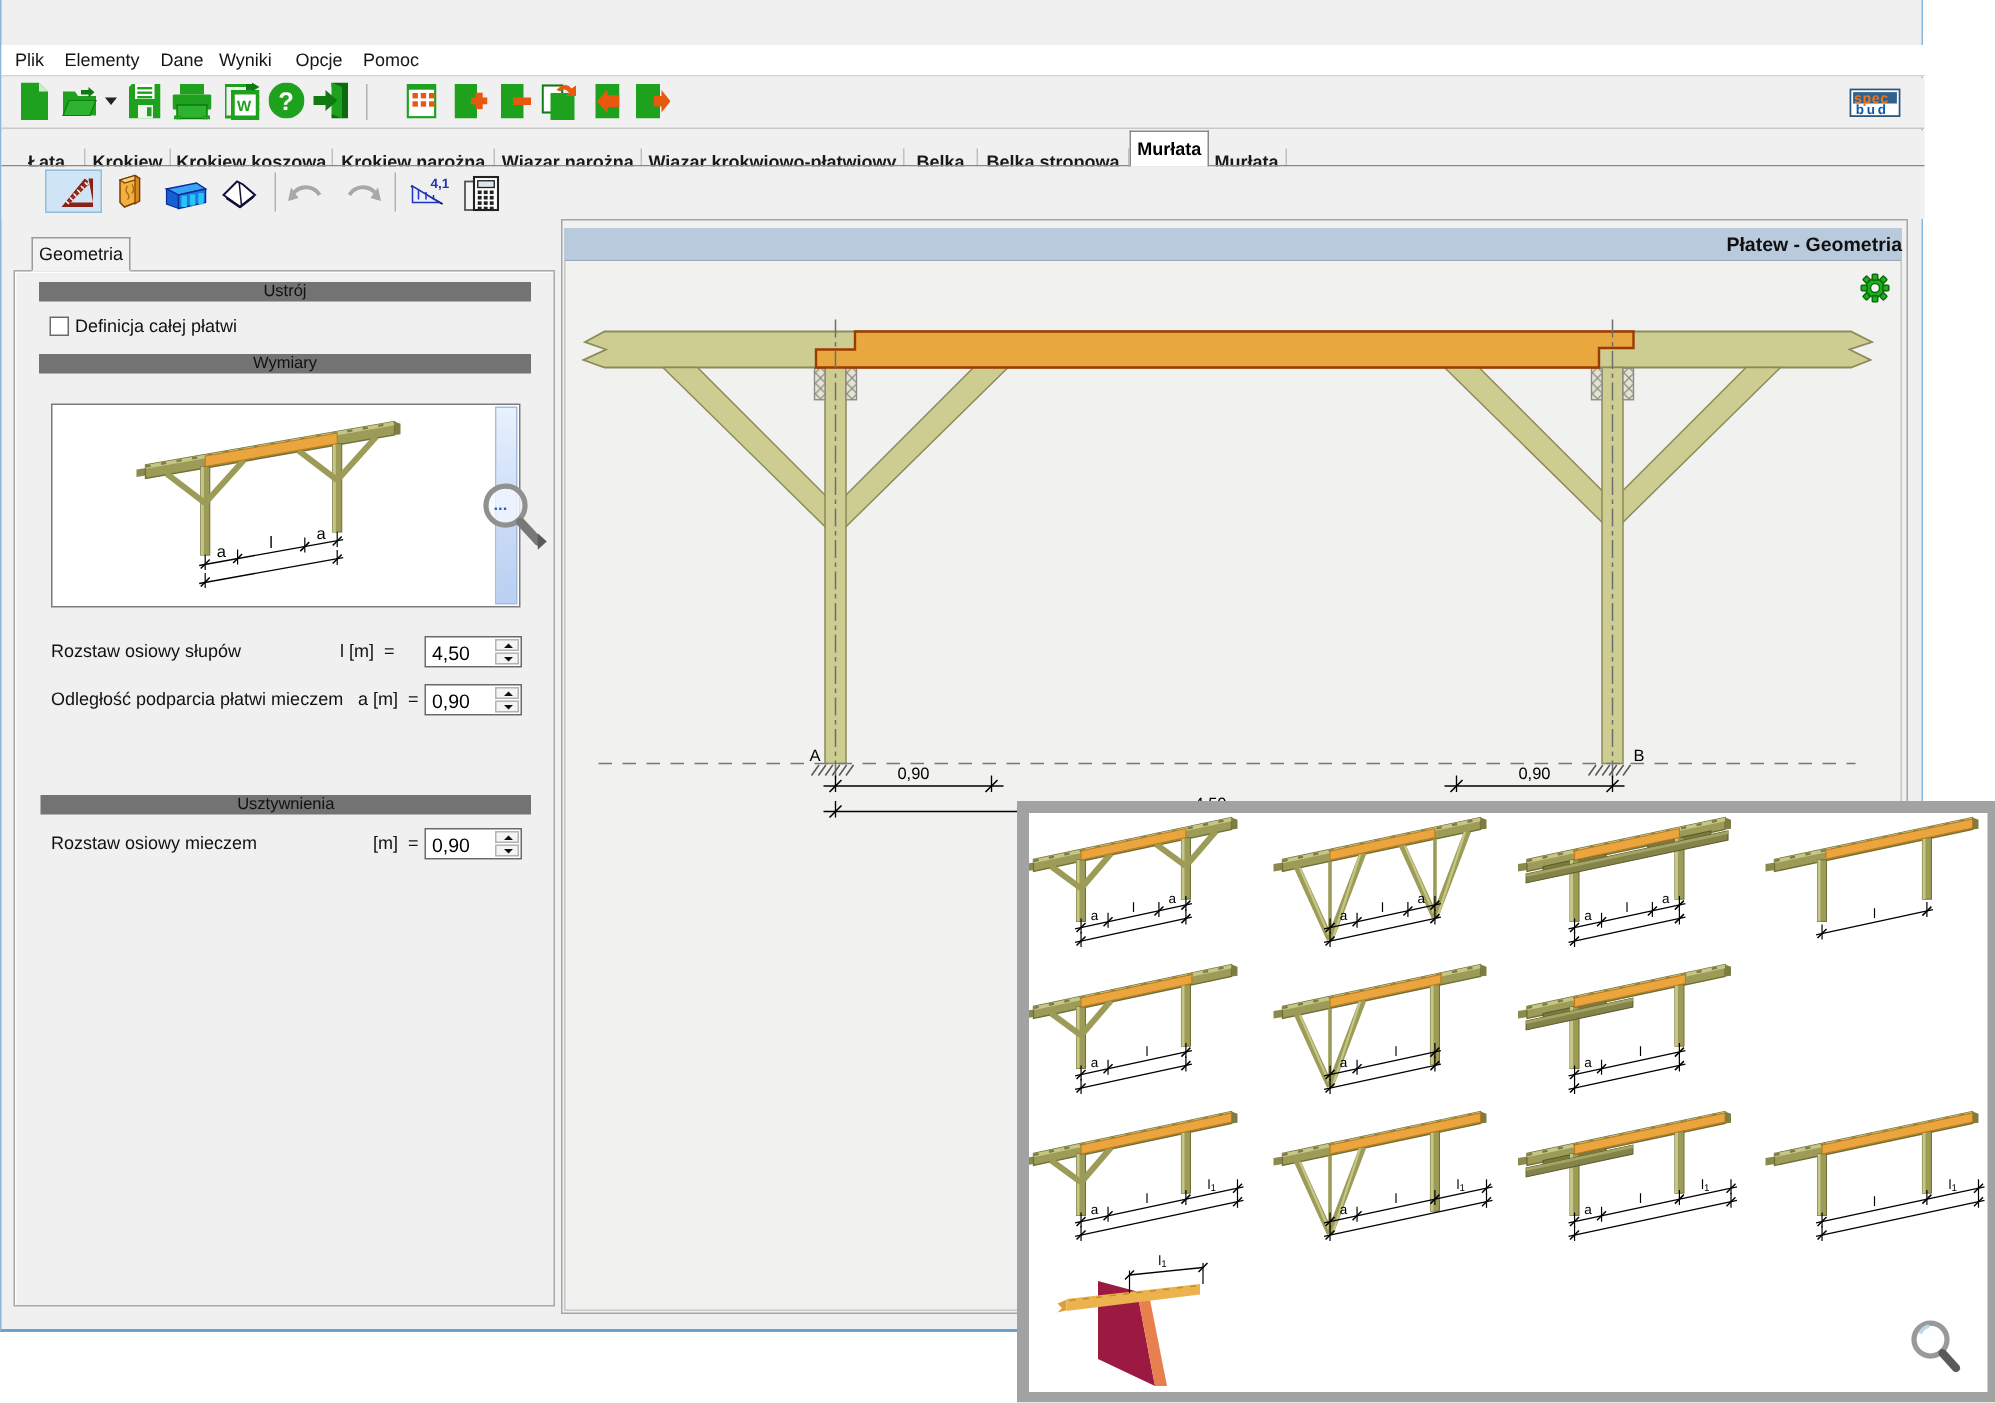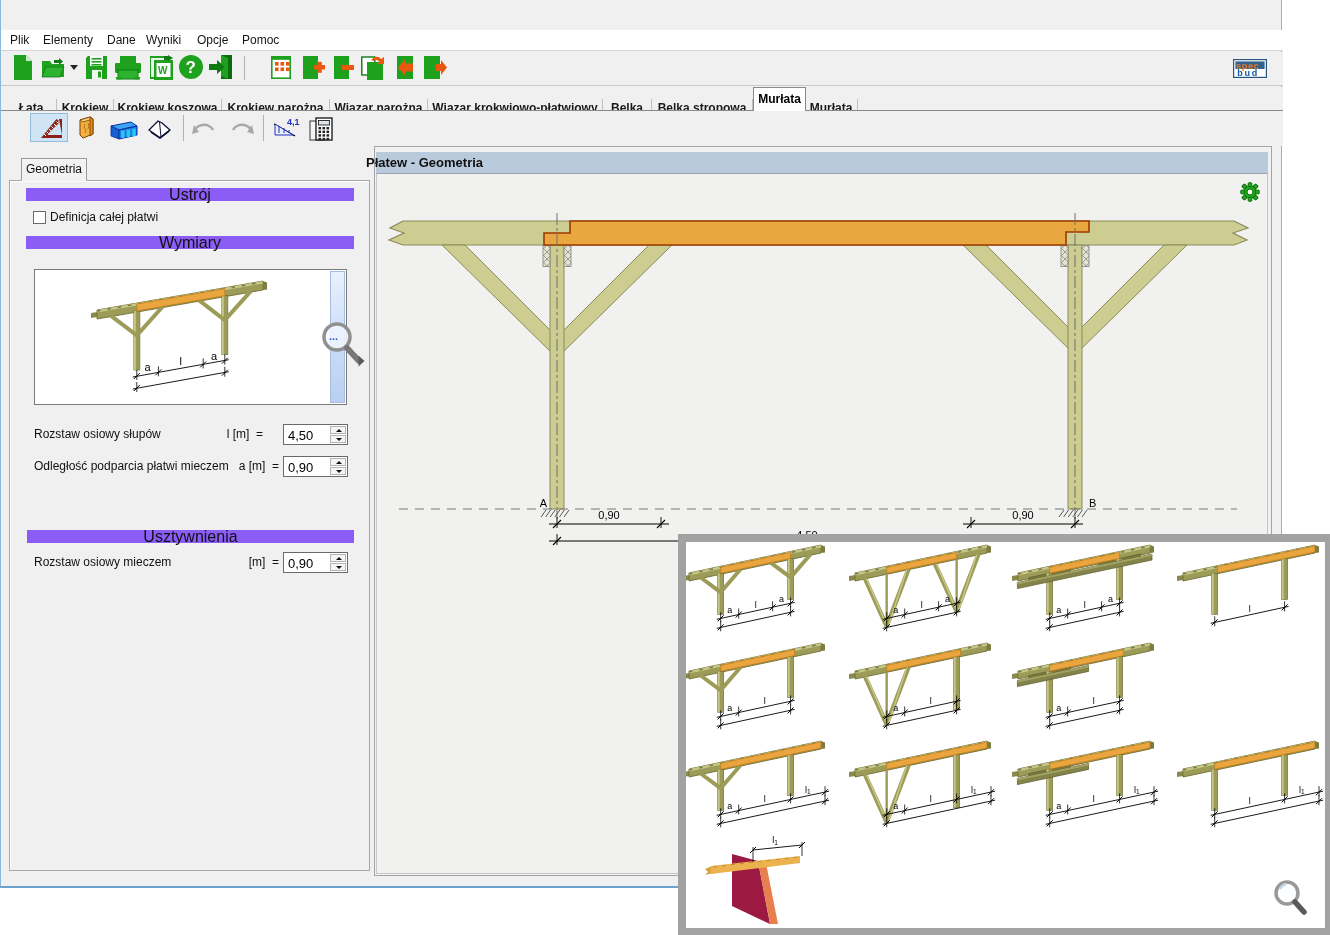--- a/index.html
+++ b/index.html
@@ -11,35 +11,35 @@
 #menubar{position:absolute;left:0;top:30px;width:1282px;height:21px;background:#fff;border-bottom:1px solid #d4d4d4;font-size:12px;color:#151515}
 #menubar span{position:absolute;top:3px}
 #toolbar1{position:absolute;left:0;top:52px;width:1282px;height:34px;background:#f0f0f0;border-bottom:1px solid #c9c9c9}
 #tabbar{position:absolute;left:0;top:87px;width:1282px;height:24px;background:#f0f0f0}
 #tabline{position:absolute;left:0;top:110px;width:1282px;height:1px;background:#898989}
 .tab{position:absolute;top:12px;height:20px;font-size:12px;font-weight:bold;color:#1a1a1a;text-align:center;line-height:18px;border-right:1px solid #c0c0c0}
 .tabsel{position:absolute;left:752px;top:0px;width:53px;height:24px;background:#fff;border:1px solid #898989;border-bottom:none;z-index:3;font-size:12px;font-weight:bold;text-align:center;line-height:22px}
 #toolbar2{position:absolute;left:0;top:111px;width:1282px;height:35px;background:#f0f0f0}
 .tsep{position:absolute;width:1px;background:#b2b2b2}
 #selbox{position:absolute;left:29px;top:113px;width:38px;height:29px;background:#cfe5f5;border:1px solid #94bdd9}
-.hdrbar{position:absolute;background:#8b5cf6;font-size:16px;color:#111;text-align:center}
+.hdrbar{position:absolute;background:#737373;font-size:11px;color:#111;text-align:center}
 #lpanel{position:absolute;left:8px;top:180px;width:361px;height:691px;border:1px solid #a8a8a8;box-shadow:inset 1px 1px 0 #fdfdfd;background:#f0f0f0}
 #geotab{position:absolute;left:20px;top:158px;width:66px;height:23px;background:#f2f2f2;border:1px solid #9a9a9a;border-bottom:1px solid #f1f1f1;z-index:2;font-size:12px;text-align:center;line-height:21px;color:#111}
 .lbl{position:absolute;font-size:12px;color:#111;white-space:nowrap}
 #imgbox{position:absolute;left:33px;top:269px;width:313px;height:136px;background:#fff;border:1px solid #7a7a7a}
 #bluestrip{position:absolute;left:329px;top:271px;width:15px;height:132px;background:linear-gradient(180deg,#e8f1fd 0%,#cdddf7 50%,#b9d0f2 100%);border:1px solid #a5bddd}
 .inp{position:absolute;width:65px;height:21px;background:#fff;border:1px solid #6a6a6a;font-size:13px;color:#000}
 .inp .v{position:absolute;left:4px;top:3px}
 .spin{position:absolute;right:1px;top:1px;width:16px;height:17px}
 .spb{position:absolute;left:0;width:16px;height:8px;background:#f4f4f4;border:1px solid #b4b4b4}
 .spb:after{content:"";position:absolute;left:4.5px;border-left:3.5px solid transparent;border-right:3.5px solid transparent}
 .spbu:after{top:2px;border-bottom:3.5px solid #101010}
 .spbd:after{top:2px;border-top:3.5px solid #101010}
 #dpanel{position:absolute;left:373px;top:146px;width:898px;height:730px;border:1px solid #a5a5a5;background:#f1f1ef}
-#dhdr{position:absolute;left:375px;top:152px;width:892px;height:21px;background:#b9cadd;font-size:13px;font-weight:bold;text-align:left;line-height:21px;color:#101010;text-indent:-10px}
+#dhdr{position:absolute;left:375px;top:152px;width:892px;height:21px;background:#b9cadd;font-size:13px;font-weight:bold;text-align:right;line-height:21px;color:#101010;text-indent:-10px}
 #dclient{position:absolute;left:375px;top:173px;width:892px;height:701px;background:#f1f1ef;border:1px solid #c6c6c6;border-top:1px solid #98a6b5}
 #dialog{position:absolute;left:678px;top:534px;width:652px;height:401px;background:#a2a2a2;z-index:10}
 #dlgin{position:absolute;left:8px;top:8px;width:639px;height:386px;background:#fff}
 </style></head><body>
 <div id="app">
 <div id="win">
 <div id="menubar">
  <span style="left:9px">Plik</span>
         <span style="left:42px">Elementy</span>
         <span style="left:106px">Dane</span>

